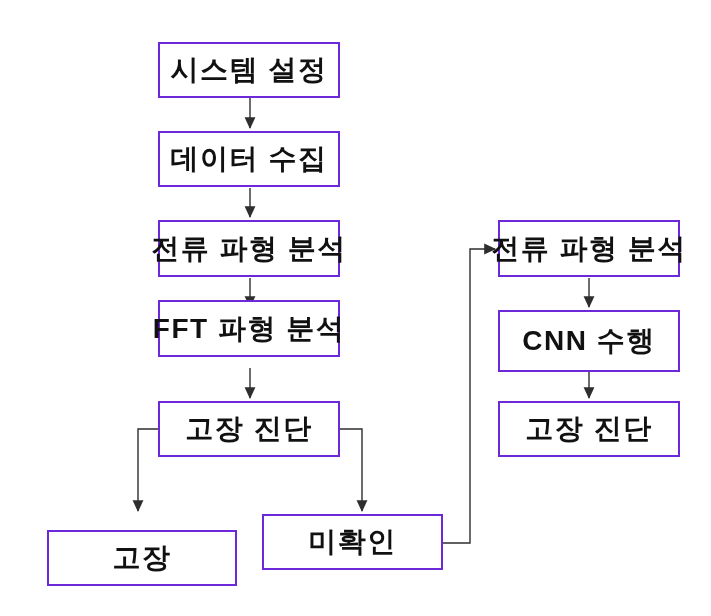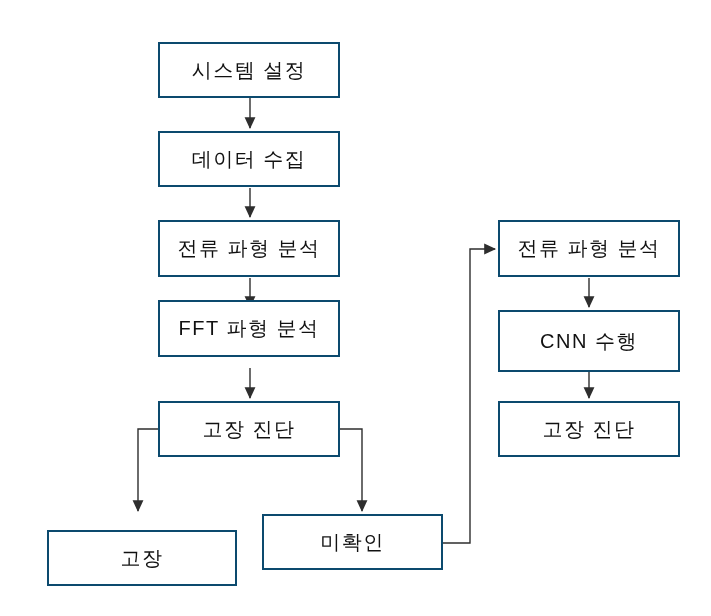--- a/index.html
+++ b/index.html
@@ -21,30 +21,31 @@
     position: absolute;
     left: 0;
     top: 0;
     width: 711px;
     height: 616px;
     pointer-events: none;
   }
   .node {
     position: absolute;
     box-sizing: border-box;
-    border: 2px solid #0c4a6e;
+    border: 2px solid #6d28d9;
     background: #ffffff;
     display: flex;
     align-items: center;
     justify-content: center;
-    font-size: 20px;
+    font-size: 28px;
     letter-spacing: 1.5px;
     color: #111111;
     white-space: nowrap;
     text-align: center;
+    font-weight: bold;
   }
   
   .n-l1 { left: 158px; top: 42px;  width: 182px; height: 56px; }
   .n-l2 { left: 158px; top: 131px; width: 182px; height: 56px; }
   .n-l3 { left: 158px; top: 220px; width: 182px; height: 57px; }
   .n-l4 { left: 158px; top: 300px; width: 182px; height: 57px; }
   .n-l5 { left: 158px; top: 401px; width: 182px; height: 56px; }
   
   .n-b1 { left: 47px;  top: 530px; width: 190px; height: 56px; }
   .n-b2 { left: 262px; top: 514px; width: 181px; height: 56px; }

